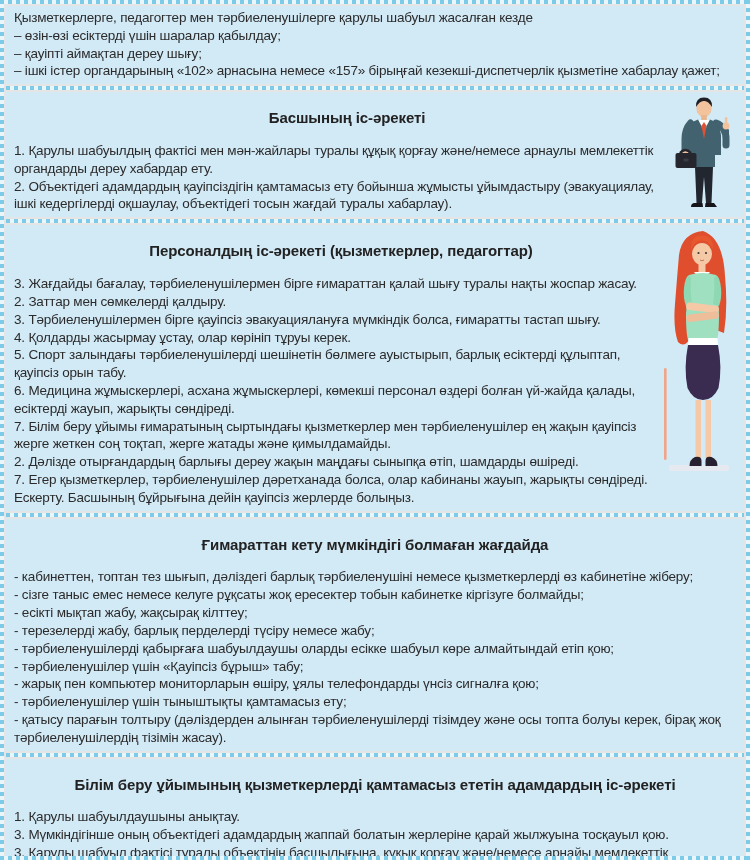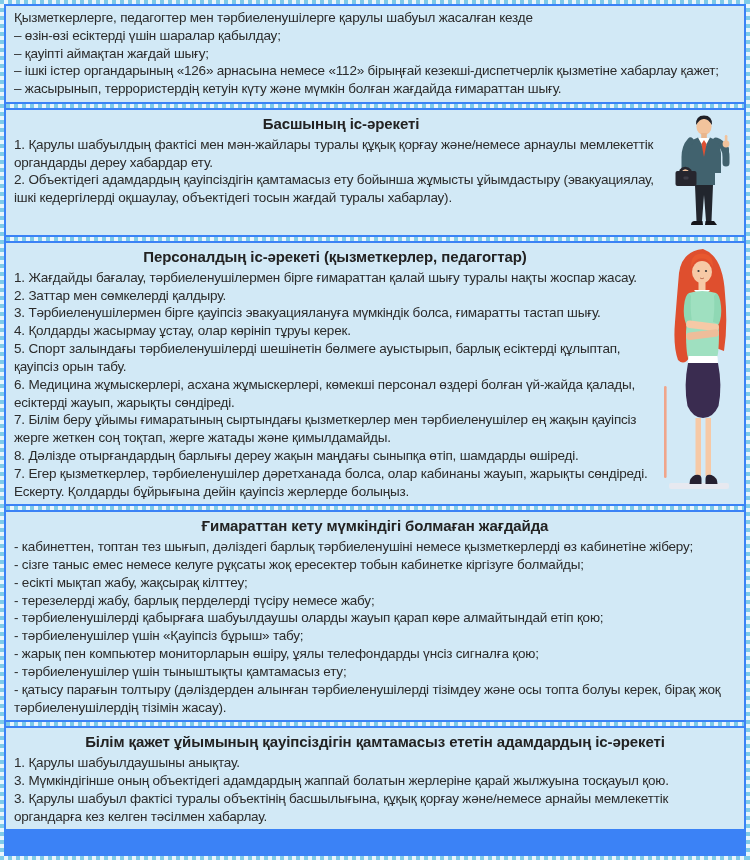--- a/index.html
+++ b/index.html
@@ -7,21 +7,21 @@
   body {
     width: 750px; height: 860px;
     font-family: "Liberation Sans", "DejaVu Sans", sans-serif;
     color: #2b2b2b;
   }
   .page {
     position: relative;
     width: 750px; height: 860px;
     padding: 6px 6px;
     overflow: hidden;
-    background: #3b82f6;
+    background: #e5e5e5;
   }
   
   .b-top, .b-bottom {
     position: absolute; left: 0; right: 0; height: 4px;
     background: repeating-linear-gradient(90deg, #7ecbe9 0 4px, #e9f6fc 4px 8px);
   }
   .b-top { top: 0; } .b-bottom { bottom: 0; }
   .b-left, .b-right {
     position: absolute; top: 0; bottom: 0; width: 4px;
     background: repeating-linear-gradient(0deg, #7ecbe9 0 4px, #e9f6fc 4px 8px);
@@ -34,44 +34,43 @@
     overflow: hidden; 
     font-size: 13.5px;
     line-height: 1.32;
     letter-spacing: -0.2px;
   }
   .divider {
     height: 4px; margin: 2px 0;
     background: repeating-linear-gradient(90deg, #7ecbe9 0 4px, #e9f6fc 4px 8px);
   }
   .ttl {
-    margin: 0; padding: 1px 0 2px 0;
+    margin: 12px; padding: 1px 0 2px 0;
     font-size: 15px; font-weight: bold;
     text-align: center; color: #222;
     letter-spacing: -0.1px;
   }
   .ln { margin: 0; }
   .illus { float: right; margin: 0 2px 0 6px; }
   .illus svg { display: block; }
 </style>
 </head>
 <body>
 
 <div class="page">
   <div class="b-top"></div>
   <div class="b-bottom"></div>
   <div class="b-left"></div>
   <div class="b-right"></div>
 
   <section class="sec">
     <p class="ln">Қызметкерлерге, педагогтер мен тәрбиеленушілерге қарулы шабуыл жасалған кезде</p>
     <p class="ln">– өзін-өзі есіктерді үшін шаралар қабылдау;</p>
-    <p class="ln">– қауіпті аймақтан жағдай шығу;</p>
-    <p class="ln">– ішкі істер органдарының «126» арнасына немесе «112» бірыңғай кезекші-диспетчерлік қызметіне хабарлау қажет;</p>
-    <p class="ln">– жасырынып, террористердің кетуін күту және мүмкін болған жағдайда ғимараттан шығу.</p>
+    <p class="ln">– қауіпті аймақтан дереу шығу;</p>
+    <p class="ln">– ішкі істер органдарының «102» арнасына немесе «157» бірыңғай кезекші-диспетчерлік қызметіне хабарлау қажет;</p>
   </section>
 
   <div class="divider"></div>
 
   <section class="sec">
     <div class="illus">
       <svg width="60" height="118" viewBox="0 0 60 118" xmlns="http://www.w3.org/2000/svg">
 
         <path d="M42 28 Q52 32 52 44 L52 50" stroke="#41626e" stroke-width="7" fill="none" stroke-linecap="round"></path>
         <rect x="49" y="33" width="6" height="16" rx="3" fill="#41626e"></rect>
@@ -139,49 +138,49 @@
         <path d="M26 117 L56 117 Q60.5 140 56.5 160 Q51 172 41 172 Q31 172 25.5 160 Q21.5 140 26 117 Z" fill="#3a2c50"></path>
 
         <rect x="33.5" y="172" width="5.5" height="58" fill="#f6c9a6"></rect>
         <rect x="43.5" y="172" width="5.5" height="58" fill="#f6c9a6"></rect>
 
         <path d="M33 229 Q39.5 227.5 39.5 233 L39.5 238 L27.5 238 Q27.5 231.5 33 229 Z" fill="#262030"></path>
         <path d="M49.5 229 Q43.5 227.5 43.5 233 L43.5 238 L55.5 238 Q55.5 231.5 49.5 229 Z" fill="#262030"></path>
       </svg>
     </div>
     <h2 class="ttl">Персоналдың іс-әрекеті (қызметкерлер, педагогтар)</h2>
-    <p class="ln">1. Жағдайды бағалау, тәрбиеленушілермен  бірге ғимараттан қалай шығу туралы нақты жоспар жасау.</p>
+    <p class="ln">3. Жағдайды бағалау, тәрбиеленушілермен  бірге ғимараттан қалай шығу туралы нақты жоспар жасау.</p>
     <p class="ln">2. Заттар мен сөмкелерді қалдыру.</p>
     <p class="ln">3. Тәрбиеленушілермен бірге қауіпсіз эвакуациялануға мүмкіндік болса, ғимаратты тастап шығу.</p>
     <p class="ln">4. Қолдарды жасырмау ұстау, олар көрініп тұруы керек.</p>
     <p class="ln">5. Спорт залындағы тәрбиеленушілерді шешінетін бөлмеге ауыстырып, барлық есіктерді құлыптап, қауіпсіз орын табу.</p>
     <p class="ln">6. Медицина жұмыскерлері, асхана жұмыскерлері, көмекші персонал өздері болған үй-жайда қалады, есіктерді жауып, жарықты сөндіреді.</p>
     <p class="ln">7. Білім беру ұйымы ғимаратының сыртындағы қызметкерлер мен  тәрбиеленушілер ең жақын қауіпсіз жерге жеткен соң тоқтап, жерге жатады және қимылдамайды.</p>
-    <p class="ln">8. Дәлізде отырғандардың барлығы дереу жақын маңдағы сыныпқа өтіп, шамдарды өшіреді.</p>
+    <p class="ln">2. Дәлізде отырғандардың барлығы дереу жақын маңдағы сыныпқа өтіп, шамдарды өшіреді.</p>
     <p class="ln">7. Егер қызметкерлер, тәрбиеленушілер дәретханада болса, олар кабинаны жауып, жарықты сөндіреді.</p>
-    <p class="ln">Ескерту. Қолдарды бұйрығына дейін қауіпсіз жерлерде болыңыз.</p>
+    <p class="ln">Ескерту. Басшының бұйрығына дейін қауіпсіз жерлерде болыңыз.</p>
   </section>
 
   <div class="divider"></div>
 
   <section class="sec">
     <h2 class="ttl">Ғимараттан кету мүмкіндігі болмаған жағдайда</h2>
     <p class="ln">- кабинеттен, топтан тез шығып, дәліздегі барлық тәрбиеленушіні немесе қызметкерлерді өз кабинетіне жіберу;</p>
     <p class="ln">- сізге таныс емес немесе келуге рұқсаты жоқ ересектер тобын кабинетке кіргізуге болмайды;</p>
     <p class="ln">- есікті мықтап жабу, жақсырақ кілттеу;</p>
     <p class="ln">- терезелерді жабу, барлық перделерді түсіру немесе жабу;</p>
-    <p class="ln">- тәрбиеленушілерді қабырғаға шабуылдаушы оларды жауып қарап көре алмайтындай етіп қою;</p>
+    <p class="ln">- тәрбиеленушілерді қабырғаға шабуылдаушы оларды есікке шабуыл көре алмайтындай етіп қою;</p>
     <p class="ln">- тәрбиеленушілер үшін «Қауіпсіз бұрыш» табу;</p>
     <p class="ln">- жарық пен компьютер мониторларын өшіру, ұялы телефондарды үнсіз сигналға қою;</p>
     <p class="ln">- тәрбиеленушілер үшін тыныштықты қамтамасыз ету;</p>
     <p class="ln">- қатысу парағын толтыру (дәліздерден алынған тәрбиеленушілерді тізімдеу және осы топта болуы керек, бірақ жоқ тәрбиеленушілердің тізімін жасау).</p>
   </section>
 
   <div class="divider"></div>
 
   <section class="sec">
-    <h2 class="ttl">Білім қажет ұйымының қауіпсіздігін қамтамасыз ететін адамдардың іс-әрекеті</h2>
+    <h2 class="ttl">Білім беру ұйымының қызметкерлерді қамтамасыз ететін адамдардың іс-әрекеті</h2>
     <p class="ln">1. Қарулы шабуылдаушыны анықтау.</p>
     <p class="ln">3. Мүмкіндігінше оның объектідегі адамдардың жаппай болатын жерлеріне қарай жылжуына тосқауыл қою.</p>
     <p class="ln">3. Қарулы шабуыл фактісі туралы объектінің басшылығына, құқық қорғау және/немесе арнайы мемлекеттік органдарға кез келген тәсілмен хабарлау.</p>
 
   </section>
 </div>
 
 </body></html>

